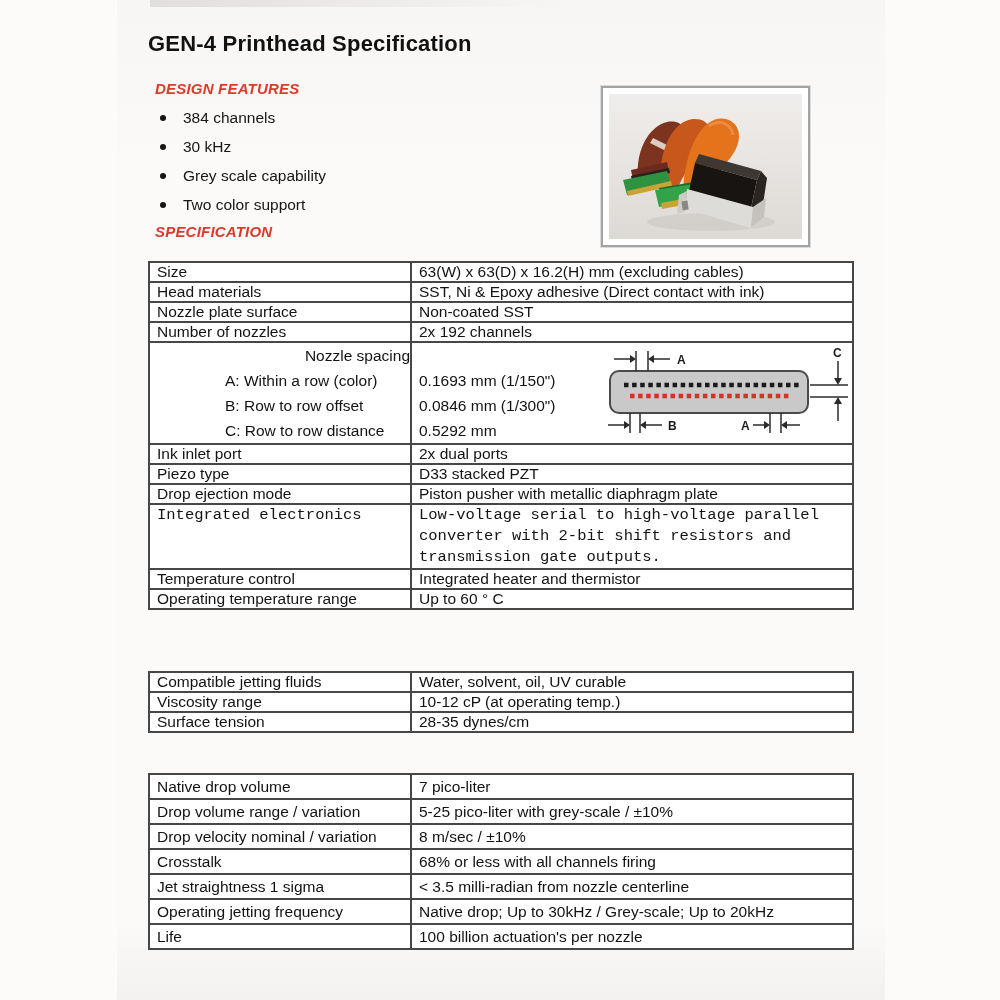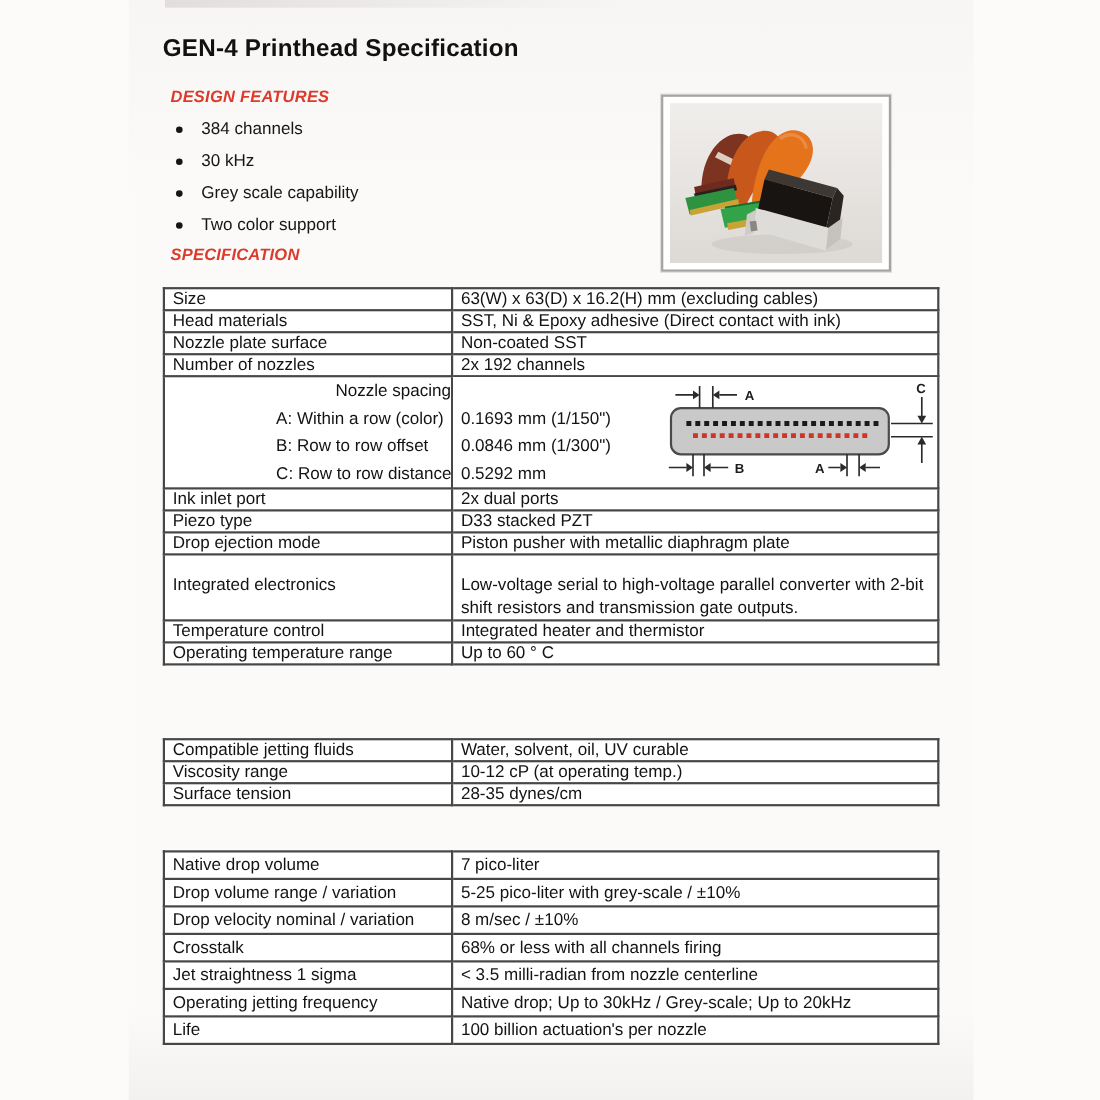--- a/index.html
+++ b/index.html
@@ -61,26 +61,26 @@
   #t-inks     { top:671px; }
   #t-perf     { top:773px; }
   .spec td {
     border:2px solid #474747; background:#fff;
     font-size:15.5px; color:#131313;
     height:15px; padding:0 5px 0 7px; vertical-align:middle;
     white-space:nowrap; overflow:hidden;
   }
   #t-perf td { height:25px; }
   tr.row-tall td {
-    vertical-align:top; white-space:normal; line-height:21px; padding-top:16px; height:46px;
+    vertical-align:top; white-space:normal; line-height:21px; padding-top:0; height:46px;font-family:Liberation Mono, monospace;
   }
   
   tr.ns-row td { vertical-align:top; height:100px; padding:0; }
   .ns-label-cell .ns-title { line-height:25px; padding-left:7px;text-align:right; }
-  .ns-subs div { line-height:25px; padding-left:101px; }
+  .ns-subs div { line-height:25px; padding-left:75px; }
   .ns-value-cell { position:relative; }
   .ns-values { padding-top:25px; padding-left:7px; }
   .ns-values div { line-height:25px; }
   .ns-diagram { position:absolute; right:2px; top:2px; }
 </style>
 </head>
 <body>
 
 <div class="page">
   <div class="scan-tint"></div>

